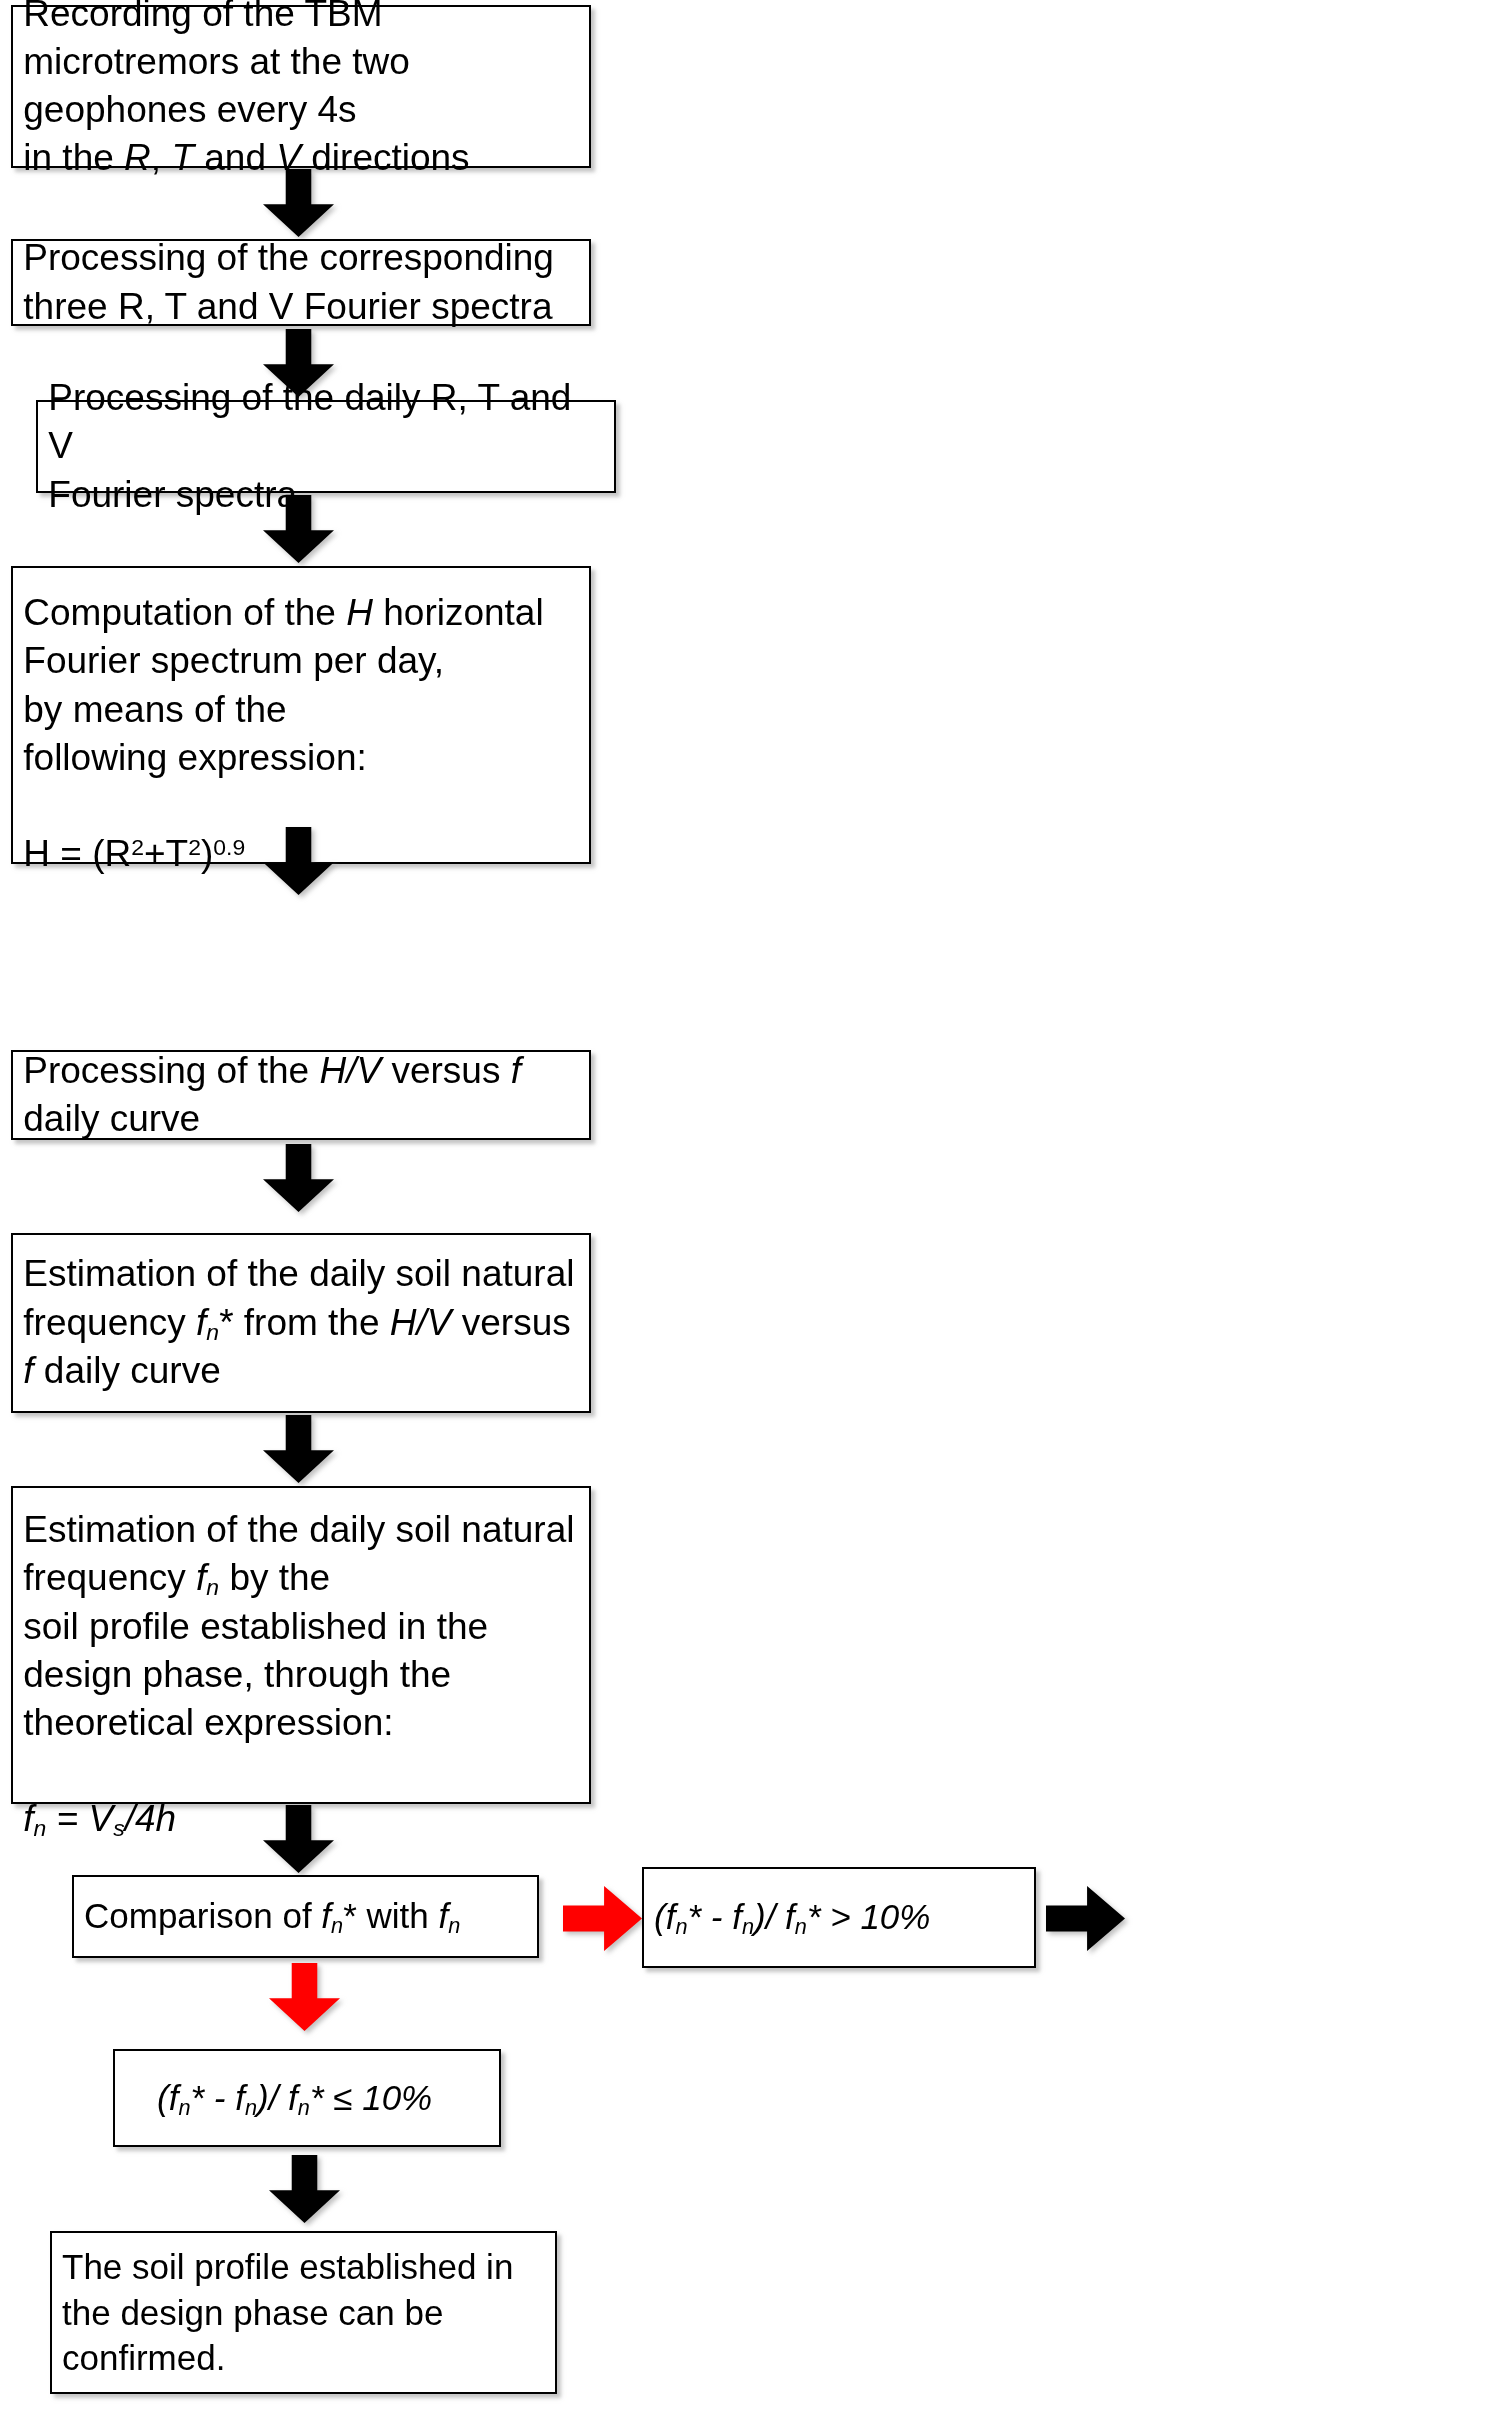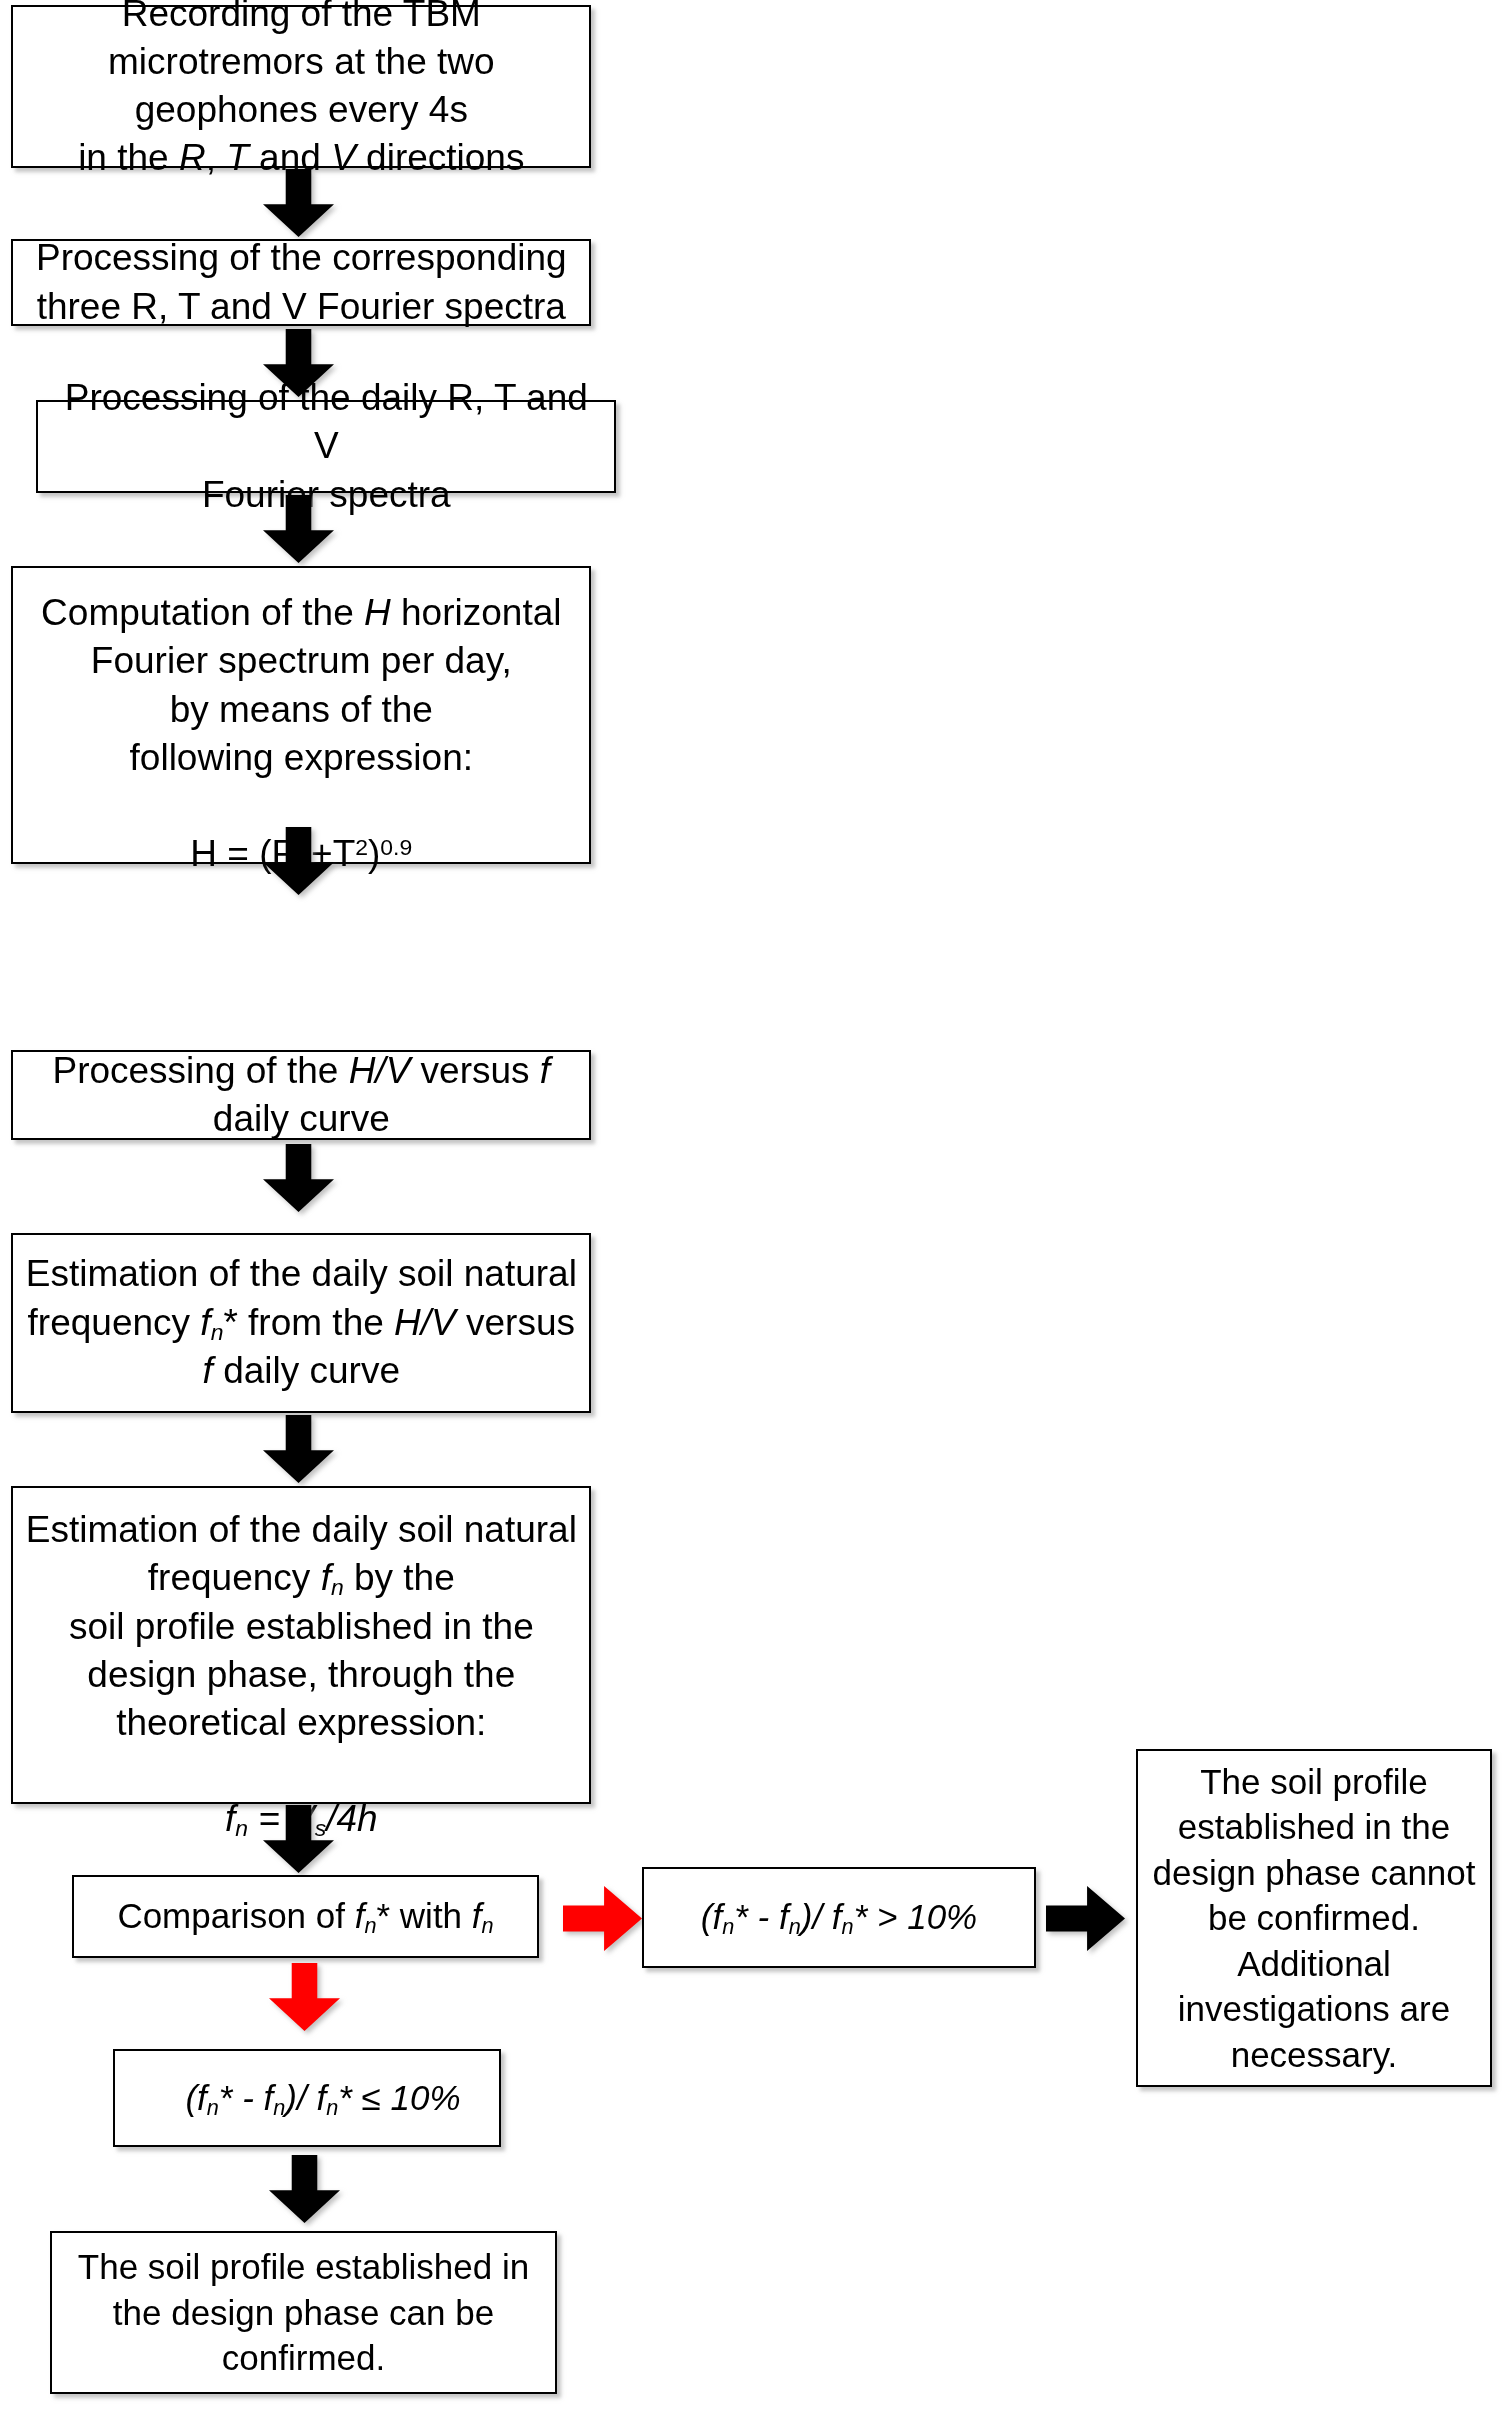--- a/index.html
+++ b/index.html
@@ -18,21 +18,20 @@
     overflow: hidden;
   }
   .node {
     position: absolute;
     box-sizing: border-box;
     border: 2.8px solid #000000;
     background: #ffffff;
     display: flex;
     align-items: center;
     justify-content: center;
-    text-align: center;
     color: #000000;
     line-height: 1.30;
     box-shadow: 3.9px 3.9px 3.9px rgba(150,150,150,0.55);
   }
   .node .txt {
     display: block;
     width: 100%;
     padding: 0 10px;
     box-sizing: border-box;
     white-space: pre-line;
@@ -147,23 +146,20 @@
   <div class="node fs-mid" style="left:642px; top:1867px; width:394px; height:101px;">
     <span class="txt formula">(<i>f</i><sub>n</sub>* - <i>f</i><sub>n</sub>)/ <i>f</i><sub>n</sub>* &gt; 10%</span>
   </div>
 
   <div class="arrow" style="left:1046px; top:1886px; width:79px; height:65px;">
     <svg viewBox="0 0 100 100" preserveAspectRatio="none" aria-hidden="true">
       <polygon points="0,30 52,30 52,0 100,50 52,100 52,70 0,70" fill="#000000"></polygon>
     </svg>
   </div>
 
-  <div class="node fs-mid" style="left:1136px; top:1749px; width:356px; height:338px;">
-    <span class="txt">The soil profile established in the design phase cannot be confirmed. Additional investigations are necessary.</span>
-  </div>
 
   <div class="node fs-mid" style="left:113px; top:2049px; width:388px; height:98px;padding-left:32px;">
     <span class="txt formula">(<i>f</i><sub>n</sub>* - <i>f</i><sub>n</sub>)/ <i>f</i><sub>n</sub>* ≤ 10%</span>
   </div>
 
   <div class="arrow" style="left:269px; top:2155px; width:71px; height:68px;">
     <svg viewBox="0 0 100 100" preserveAspectRatio="none" aria-hidden="true">
       <polygon points="32,0 68,0 68,52 100,52 50,100 0,52 32,52" fill="#000000"></polygon>
     </svg>
   </div>

